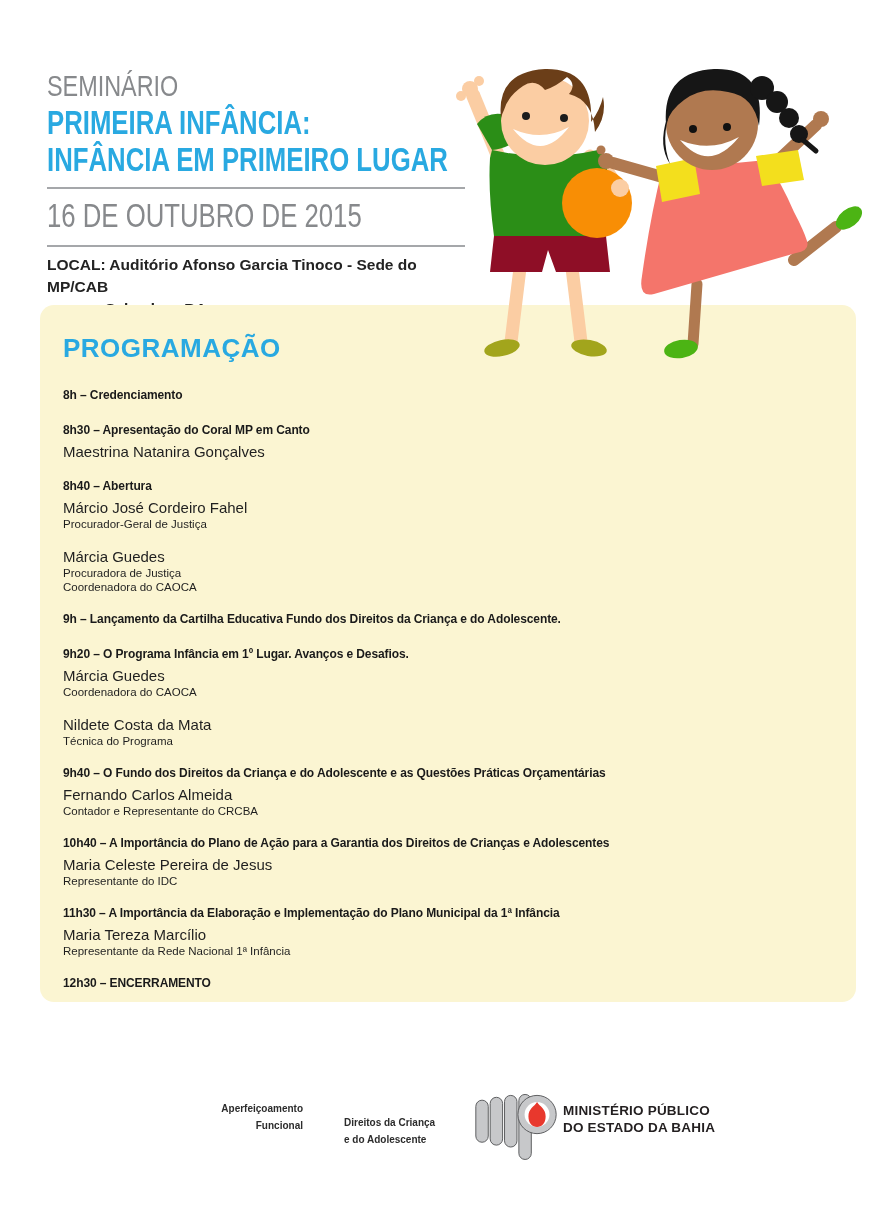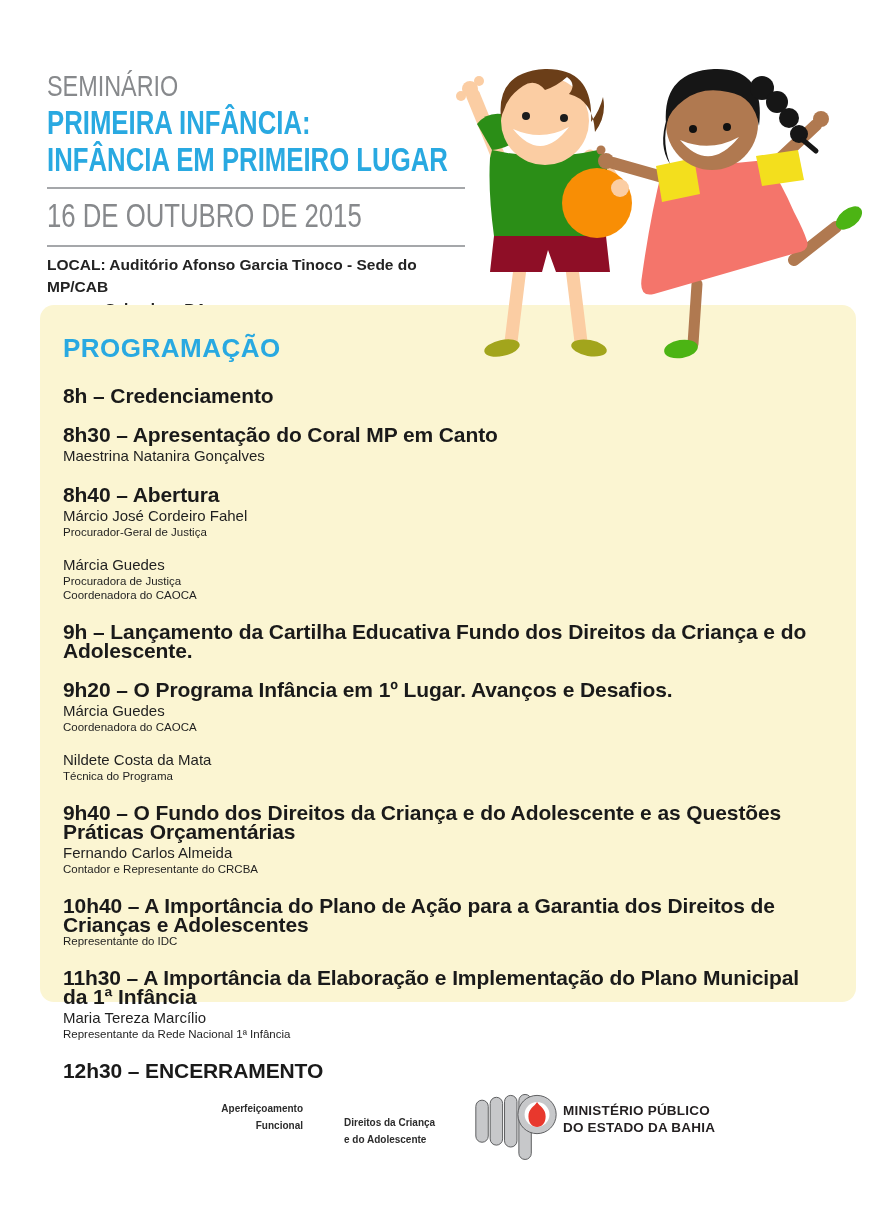--- a/index.html
+++ b/index.html
@@ -33,21 +33,21 @@
   .program-box{
     position:absolute;left:40px;top:305px;width:816px;height:697px;
     background:#fbf5d2;border-radius:14px;z-index:1;box-sizing:border-box;
     padding:28px 28px 0 23px;
   }
   .program-heading{
     font-size:26px;font-weight:bold;color:#29a9e1;letter-spacing:.5px;line-height:30px;
   }
   .program-list{margin-top:23px;}
   .p-item{margin-bottom:16px;}
-  .p-time{font-size:21px;font-weight:bold;color:#1a1a1a;line-height:19px;letter-spacing:-0.1px;margin-top:20px;}
+  .p-time{font-size:12px;font-weight:bold;color:#1a1a1a;line-height:19px;letter-spacing:-0.1px;}
   .p-name{font-size:15px;color:#1f1f1f;line-height:19px;margin-top:2px;}
   .p-role{font-size:11.5px;color:#1f1f1f;line-height:14px;}
 
   
   .footer{position:absolute;left:0;top:1093px;width:896px;height:90px;}
   .f-col{position:absolute;font-weight:bold;color:#2c2c2c;font-size:10px;line-height:17px;}
   .f-aperf{left:173px;top:7px;width:130px;text-align:right;}
   .f-dir{left:344px;top:7px;width:98px;margin-top:14px;}
   .f-logo{position:absolute;left:472px;top:-5px;width:88px;height:78px;}
   .f-mp{left:563px;top:9px;font-size:13.5px;color:#231f20;letter-spacing:.2px;}
@@ -178,20 +178,21 @@
   <div class="p-name">Nildete Costa da Mata</div>
           <div class="p-role">Técnica do Programa</div>
         </div>
         <div class="p-item">
     <div class="p-time">9h40 –  O Fundo dos Direitos da Criança e do Adolescente e as Questões Práticas Orçamentárias</div>
   <div class="p-name">Fernando Carlos Almeida</div>
           <div class="p-role">Contador e Representante do CRCBA</div>
         </div>
         <div class="p-item">
     <div class="p-time">10h40 –  A Importância do Plano de Ação para a Garantia dos Direitos de Crianças e Adolescentes</div>
+  <div class="p-name">Maria Celeste Pereira de Jesus</div>
           <div class="p-role">Representante do IDC</div>
         </div>
         <div class="p-item">
     <div class="p-time">11h30 –   A Importância da Elaboração e Implementação do Plano Municipal da 1ª Infância</div>
   <div class="p-name">Maria Tereza Marcílio</div>
           <div class="p-role">Representante da Rede Nacional 1ª Infância</div>
         </div>
         <div class="p-item">
     <div class="p-time">12h30 –  ENCERRAMENTO</div>
   </div>

